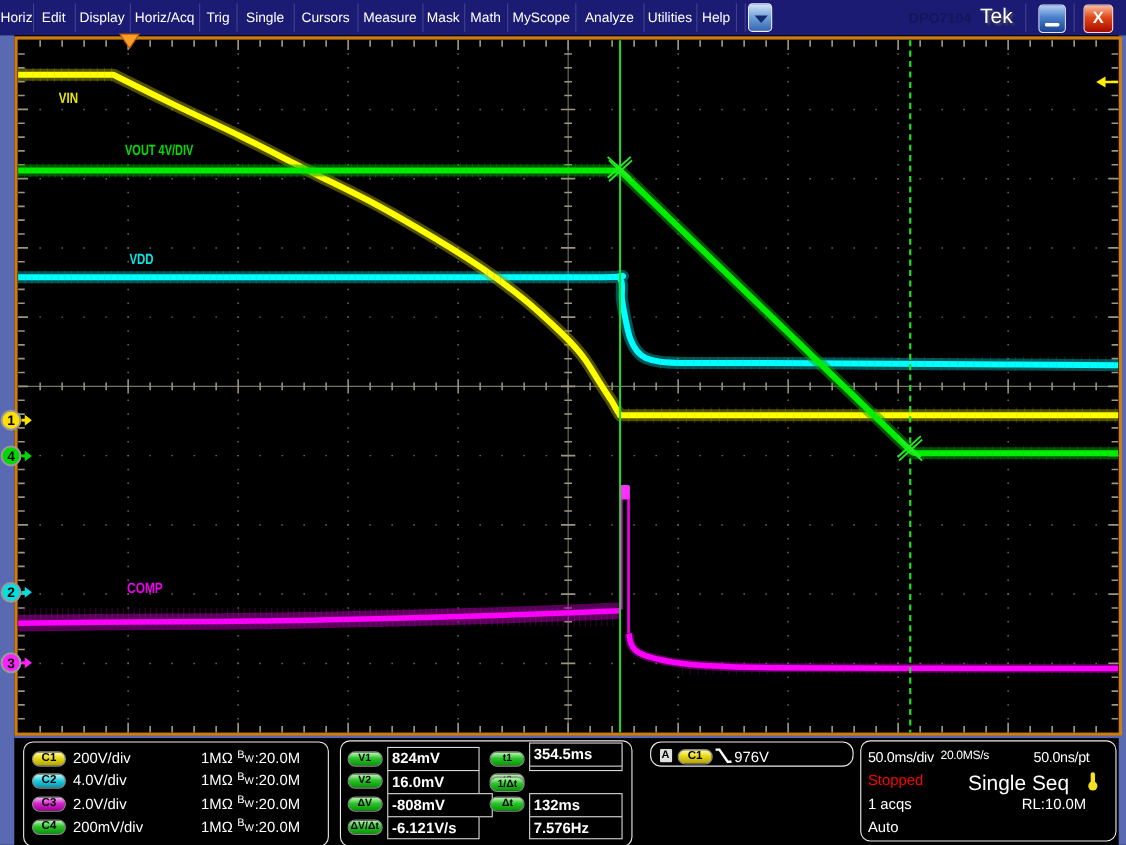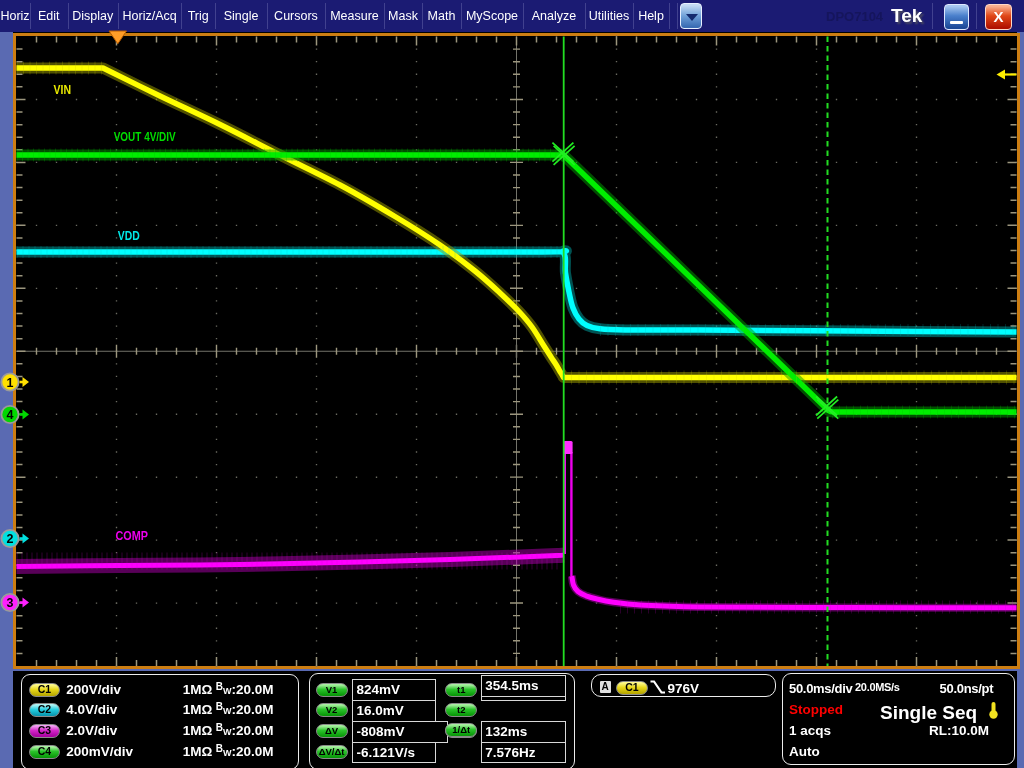--- a/index.html
+++ b/index.html
@@ -4,26 +4,26 @@
 html,body{width:1024px;height:768px;overflow:hidden;background:#000;font-family:"Liberation Sans",sans-serif}
 #menubar{position:absolute;left:0;top:0;width:1024px;height:32px;background:#1b1b73}
 .mi{position:absolute;top:0;height:32px;line-height:32px;text-align:center;color:#fff;font-size:12.5px}
 .msep{position:absolute;top:3px;height:26px;width:1px;background:#7878b8;opacity:.42}
 #lstrip{position:absolute;left:0;top:32px;width:12.5px;height:736px;background:#5a6ab2}
 #rstrip{position:absolute;left:1016.5px;top:32px;width:7.5px;height:736px;background:#5a6ab2}
 #frame{position:absolute;left:12.5px;top:33.3px;width:1007.5px;height:635.5px;border:3.8px solid #cc7d12;background:#000}
 #blueline{position:absolute;left:12.5px;top:668.8px;width:1005px;height:2.6px;background:#5a6ab2}
 .panel{position:absolute;border:1.8px solid #ececec;background:#000}
 .pill{position:absolute;height:14px;border:1.5px solid #8a8a8a;border-radius:8px;text-align:center;font-weight:bold;line-height:11.5px}
-.bt{position:absolute;color:#fff;font-weight:bold;font-size:13.5px;white-space:nowrap}
+.bt{position:absolute;color:#fff;font-weight:normal;font-size:13.5px;white-space:nowrap}
 .vbox{position:absolute;height:21.9px;border:1.1px solid #d8d8d8;color:#fff;font-weight:bold;font-size:13.5px;line-height:19px;padding-left:3px;background:#000}
 #ddbtn{position:absolute;left:679.5px;top:2.5px;width:22px;height:26px;border-radius:4px;background:linear-gradient(180deg,#c6dcf4 5%,#6fa0d8 50%,#3a6cb4 95%);border:1px solid #e8f0ff}
 #ddbtn:after{content:"";position:absolute;left:5px;top:10px;border:6px solid transparent;border-top:7px solid #142a6e}
 #dpo{position:absolute;left:826px;top:9px;width:60px;color:#15155c;font-size:13px;font-weight:bold}
-#tek{position:absolute;left:891px;top:5px;color:#fff;font-size:19px;font-weight:bold;text-shadow:2px 2px 2px rgba(90,90,90,.8)}
+#tek{position:absolute;left:891px;top:5px;color:#fff;font-size:19px;font-weight:normal;text-shadow:2px 2px 2px rgba(90,90,90,.8)}
 #minbtn{position:absolute;left:944px;top:3.5px;width:25px;height:26px;border-radius:4px;background:linear-gradient(180deg,#a8c8f0 5%,#4a80cc 45%,#1c4898 95%);border:1px solid #dfe8ff}
 #minbtn:after{content:"";position:absolute;left:5px;top:16px;width:13px;height:3.2px;background:#fff;border-radius:1px}
 #closebtn{position:absolute;left:985px;top:3.5px;width:27px;height:26px;border-radius:4px;background:linear-gradient(180deg,#f8b090 5%,#e04818 45%,#b01000 95%);border:1px solid #ffd8c8;color:#fff;font-weight:bold;font-size:15px;text-align:center;line-height:24px}
 </style></head>
 <body>
 <div id="lstrip"></div>
 <div id="rstrip"></div>
 <div id="frame"></div>
 <div id="blueline"></div>
 <svg width="1024" height="768" viewBox="0 0 1024 768" style="position:absolute;left:0;top:0">
@@ -157,21 +157,21 @@
 <div class="pill" style="left:315.6px;top:703.4px;width:32.0px;background:linear-gradient(180deg,#a8f0a0 8%,#2cc42c 45%,#089808 95%);font-size:9.5px;color:#000">V2</div>
 <div class="vbox" style="left:352.4px;top:699.8px;width:83.5px"><span>16.0mV</span></div>
 <div class="pill" style="left:445.3px;top:703.4px;width:32.0px;background:linear-gradient(180deg,#a8f0a0 8%,#2cc42c 45%,#089808 95%);font-size:9.5px;color:#000">t2</div>
 <div class="vbox" style="left:481.2px;top:675px;width:85px"><span>354.5ms</span></div>
 <div class="pill" style="left:315.6px;top:724.3px;width:32.0px;background:linear-gradient(180deg,#a8f0a0 8%,#2cc42c 45%,#089808 95%);font-size:9.5px;color:#000">ΔV</div>
 <div class="vbox" style="left:352.4px;top:720.7px;width:96px"><span>-808mV</span></div>
 <div class="pill" style="left:445.3px;top:724.3px;width:32.0px;background:linear-gradient(180deg,#a8f0a0 8%,#2cc42c 45%,#089808 95%);font-size:9.5px;color:#000">Δt</div>
 <div class="vbox" style="left:481.2px;top:720.7px;width:85px"><span>132ms</span></div>
 <div class="pill" style="left:315.6px;top:745.2px;width:32.0px;background:linear-gradient(180deg,#a8f0a0 8%,#2cc42c 45%,#089808 95%);font-size:9.5px;color:#000">ΔV/Δt</div>
 <div class="vbox" style="left:352.4px;top:741.6px;width:83.5px"><span>-6.121V/s</span></div>
-<div class="pill" style="left:445.3px;top:723px;width:32.0px;background:linear-gradient(180deg,#a8f0a0 8%,#2cc42c 45%,#089808 95%);font-size:9.5px;color:#000">1/Δt</div>
+<div class="pill" style="left:445.3px;top:706px;width:32.0px;background:linear-gradient(180deg,#a8f0a0 8%,#2cc42c 45%,#089808 95%);font-size:9.5px;color:#000">1/Δt</div>
 <div class="vbox" style="left:481.2px;top:741.6px;width:85px"><span>7.576Hz</span></div>
 <div class="panel" style="left:591.3px;top:673.6px;width:185px;height:23.8px;border-radius:10px"></div>
 <div style="position:absolute;left:599.5px;top:681.4px;width:11px;height:12px;background:#e0e0e0;color:#000;font:bold 10px/12px &quot;Liberation Sans&quot;,sans-serif;text-align:center;border-radius:1px">A</div>
 <div class="pill" style="left:615.9px;top:681.0px;width:32.0px;background:linear-gradient(180deg,#fdf98a 8%,#e8d81c 45%,#b8a800 95%);font-size:10.5px;color:#000">C1</div>
 <svg style="position:absolute;left:649px;top:679px" width="18" height="18">
     <path d="M1.5 2.5 h3.5 l7.5 11 h3.5" stroke="#fff" stroke-width="2.2" fill="none"></path>
   </svg>
 <div class="bt" style="left:667.5px;top:680.5px;font-size:13.5px">976V</div>
 <div class="panel" style="left:781.9px;top:673.3px;width:233px;height:91.8px;border-radius:9px"></div>
 <div class="bt" style="left:789px;top:681.0px;font-size:13px;letter-spacing:-0.3px">50.0ms/div</div>

